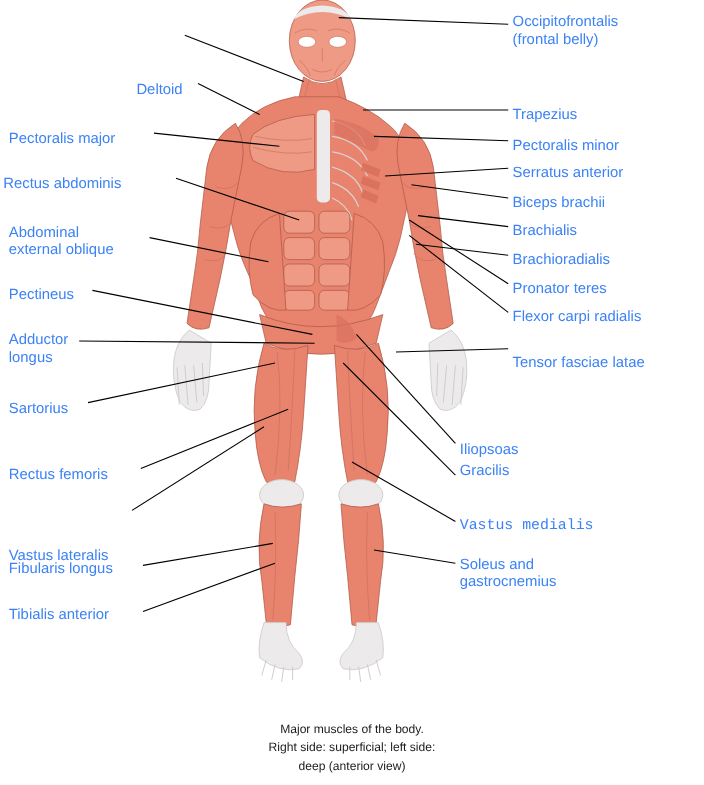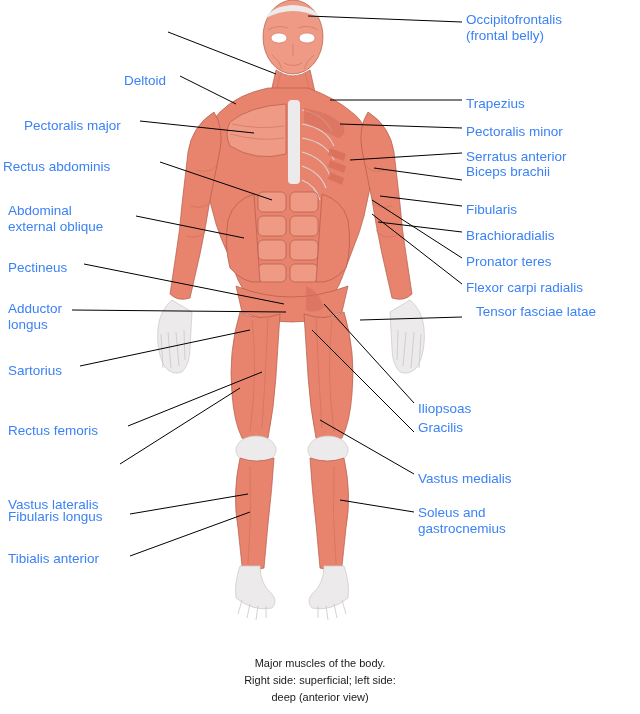--- a/index.html
+++ b/index.html
@@ -273,47 +273,47 @@
       <path d="M462 284 L372 214"></path>
       <path d="M462 317 L360 320"></path>
       <path d="M414 403 L324 304"></path>
       <path d="M414 432 L312 330"></path>
       <path d="M414 474 L320 420"></path>
       <path d="M414 512 L340 500"></path>
     </g>
   </svg>
 
   <div class="label left" style="left:124px; top:73px;">Deltoid</div>
-  <div class="label left" style="left:24px; top:118px;">Pectoralis major</div>
+  <div class="label left" style="left:8px; top:118px;">Pectoralis major</div>
   <div class="label left" style="left:3px; top:159px;">Rectus abdominis</div>
   <div class="label left" style="left:8px; top:203px;">Abdominal
 external oblique</div>
   <div class="label left" style="left:8px; top:260px;">Pectineus</div>
   <div class="label left" style="left:8px; top:301px;">Adductor
 longus</div>
   <div class="label left" style="left:8px; top:363px;">Sartorius</div>
   <div class="label left" style="left:8px; top:423px;">Rectus femoris</div>
   <div class="label left" style="left:8px; top:461px;margin-top:36px;">Vastus lateralis</div>
   <div class="label left" style="left:8px; top:509px;">Fibularis longus</div>
   <div class="label left" style="left:8px; top:551px;">Tibialis anterior</div>
 
   <div class="label right" style="left:466px; top:12px;">Occipitofrontalis
 (frontal belly)</div>
   <div class="label right" style="left:466px; top:96px;">Trapezius</div>
   <div class="label right" style="left:466px; top:124px;">Pectoralis minor</div>
   <div class="label right" style="left:466px; top:149px;">Serratus anterior</div>
-  <div class="label right" style="left:466px; top:164px;">Biceps brachii</div>
-  <div class="label right" style="left:466px; top:202px;">Fibularis</div>
+  <div class="label right" style="left:466px; top:176px;">Biceps brachii</div>
+  <div class="label right" style="left:466px; top:202px;">Brachialis</div>
   <div class="label right" style="left:466px; top:228px;">Brachioradialis</div>
   <div class="label right" style="left:466px; top:254px;">Pronator teres</div>
   <div class="label right" style="left:466px; top:280px;">Flexor carpi radialis</div>
-  <div class="label right" style="left:466px; top:304px;margin-left:10px;">Tensor fasciae latae</div>
+  <div class="label right" style="left:466px; top:322px;">Tensor fasciae latae</div>
   <div class="label right" style="left:418px; top:401px;">Iliopsoas</div>
   <div class="label right" style="left:418px; top:420px;">Gracilis</div>
-  <div class="label right" style="left:418px; top:471px;">Vastus medialis</div>
+  <div class="label right" style="left:418px; top:471px;font-family:Liberation Mono, monospace;">Vastus medialis</div>
   <div class="label right" style="left:418px; top:505px;">Soleus and
 gastrocnemius</div>
 
   <div id="caption">Major muscles of the body.
 Right side: superficial; left side:
 deep (anterior view)</div>
 
 </div>
 
 </body></html>

